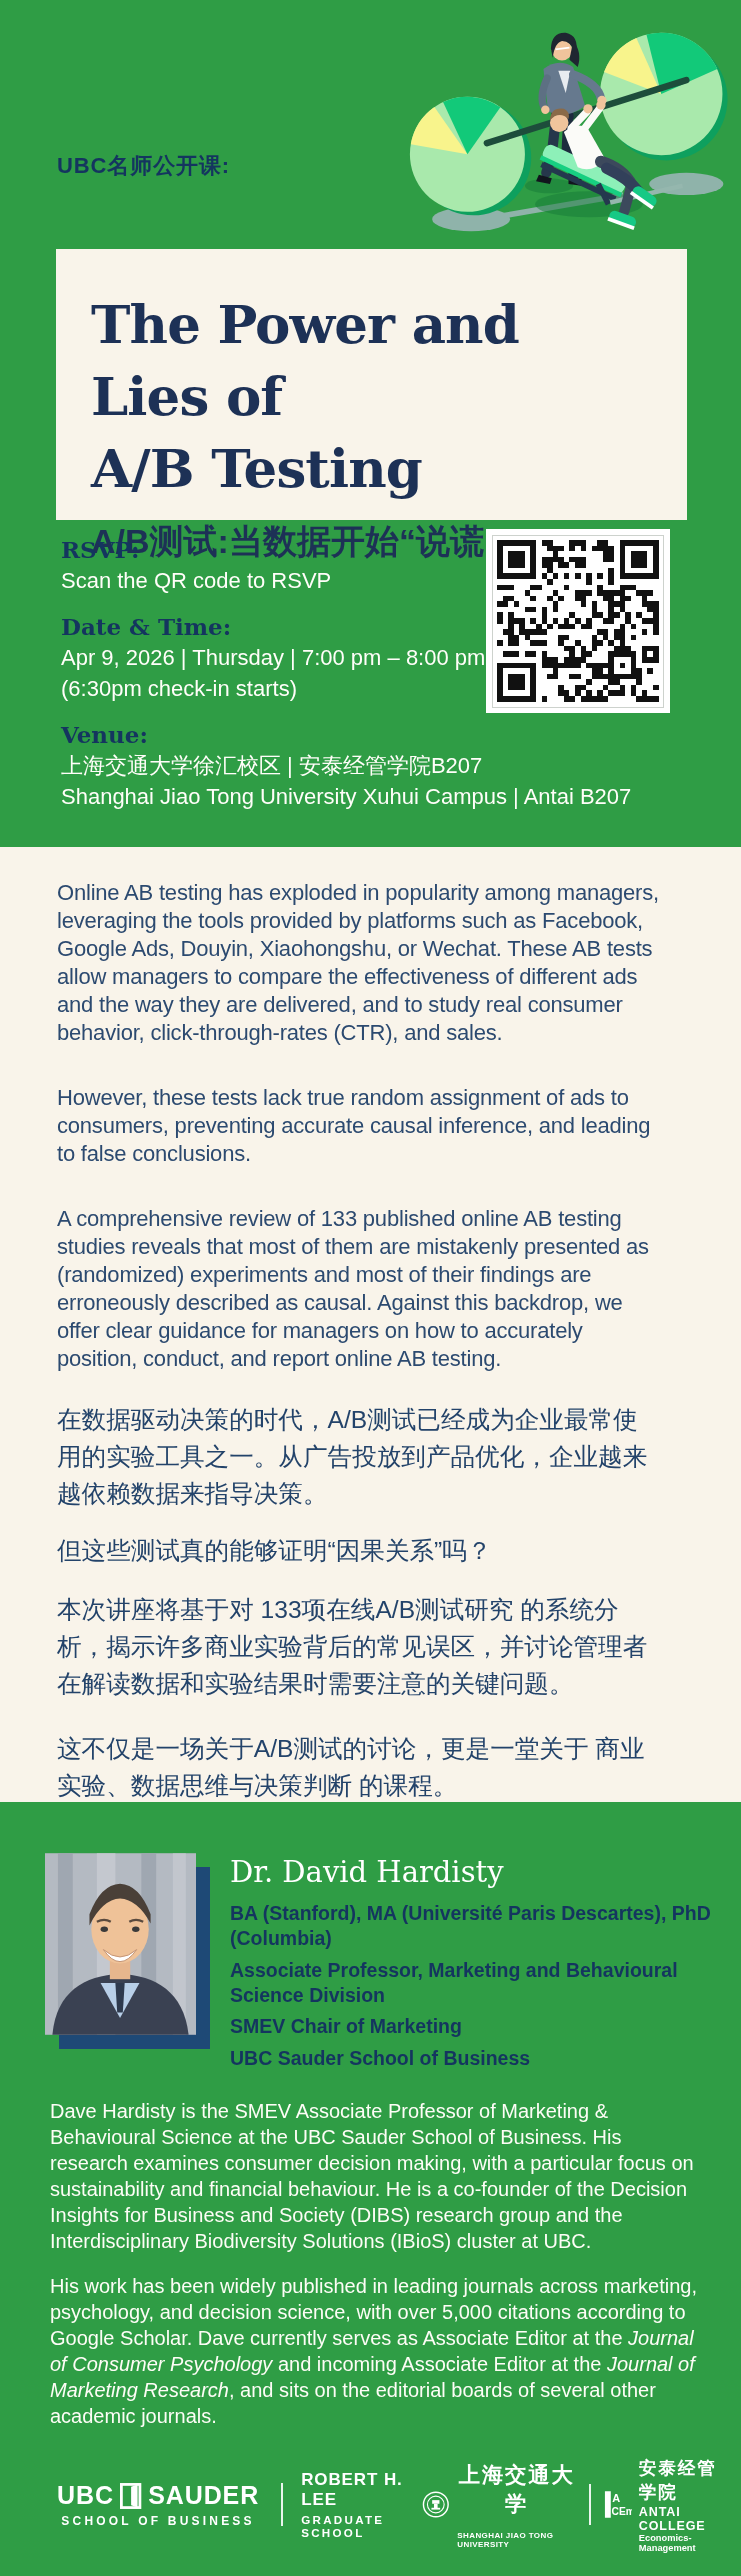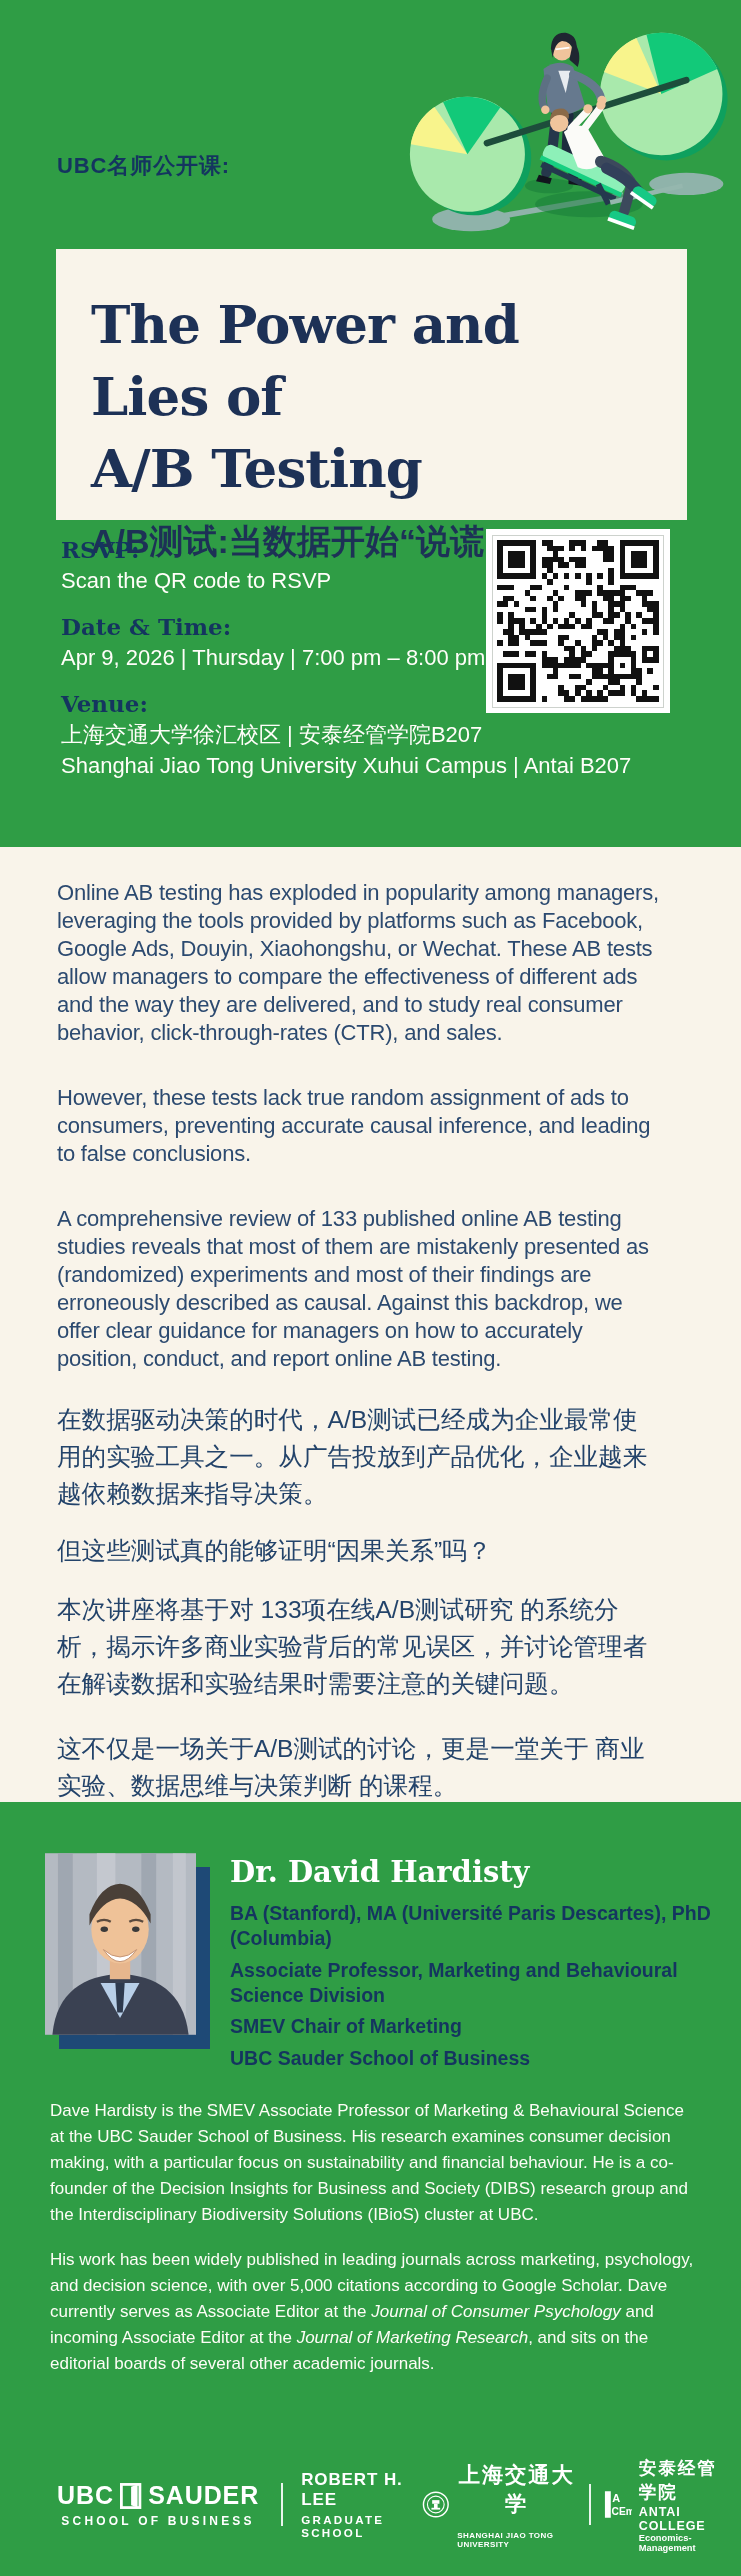--- a/index.html
+++ b/index.html
@@ -34,24 +34,24 @@
   .p-zh{font-size:24.6px;line-height:37px;color:#23436a;margin:0 0 20.4px 0;}
   .p-zh.q{margin-bottom:22px;}
   .p-zh.mid{margin-bottom:28px;}
   .p-zh.last{margin-bottom:0;}
   
   .speaker{position:absolute;left:0;top:1802px;width:742px;height:774px;}
   .photo-wrap{position:absolute;left:45px;top:51px;width:151px;height:182px;}
   .photo-shadow{position:absolute;left:14px;top:14px;width:151px;height:182px;background:#1e4976;}
   .photo{position:absolute;left:0;top:0;width:151px;height:182px;overflow:hidden;}
   .speaker-info{position:absolute;left:230px;top:53px;width:482px;}
-  .sp-name{font-family:"DejaVu Serif","Liberation Serif",serif;font-weight:bold;font-size:29px;
+  .sp-name{font-family:"DejaVu Serif","Liberation Serif",serif;font-weight:normal;font-size:29px;
            color:#ffffff;margin-bottom:12px;}
   .cred{font-size:19.5px;font-weight:bold;line-height:25px;color:#14355f;margin-bottom:6.5px;width:482px;}
-  .bio{position:absolute;left:50px;top:296px;width:649px;color:#fdfdf6;font-size:17px;line-height:26px;}
+  .bio{position:absolute;left:50px;top:296px;width:649px;color:#fdfdf6;font-size:20px;line-height:26px;}
   .bio p{margin:0 0 18.5px 0;}
   .bio em{font-style:italic;}
   
   .logos{position:absolute;left:0;top:670px;width:742px;height:65px;display:flex;align-items:center;}
   .ubc-block{margin-left:57px;text-align:center;color:#fff;}
   .ubc-row{display:flex;align-items:center;gap:6.5px;font-weight:bold;font-size:25px;letter-spacing:0.9px;}
   .ubc-sub{font-size:12px;letter-spacing:3.2px;margin-top:3.7px;font-weight:bold;}
   .vdiv{width:1.9px;height:43px;background:#ffffff;opacity:.9;}
   .vdiv.d1{margin:0 18.5px 0 22px;}
   .vdiv.d2{margin:0 11px 0 13px;height:41px;}
@@ -149,20 +149,21 @@
 
   <div class="event">
     <div class="event-left">
       <div class="ev-group">
         <div class="ev-label">RSVP:</div>
         <div class="ev-line">Scan the QR code to RSVP</div>
       </div>
       <div class="ev-group">
         <div class="ev-label">Date &amp; Time:</div>
         <div class="ev-line">Apr 9, 2026 | Thursday | 7:00 pm – 8:00 pm</div>
+        <div class="ev-line">(6:30pm check-in starts)</div>
       </div>
       <div class="ev-group">
         <div class="ev-label">Venue:</div>
         <div class="ev-line">上海交通大学徐汇校区 | 安泰经管学院B207</div>
         <div class="ev-line">Shanghai Jiao Tong University Xuhui Campus | Antai B207</div>
       </div>
     </div>
     <div class="qr-frame">
       <div class="qr-inner">
         <svg id="qr-svg" viewBox="0 0 29 29" shape-rendering="crispEdges">

